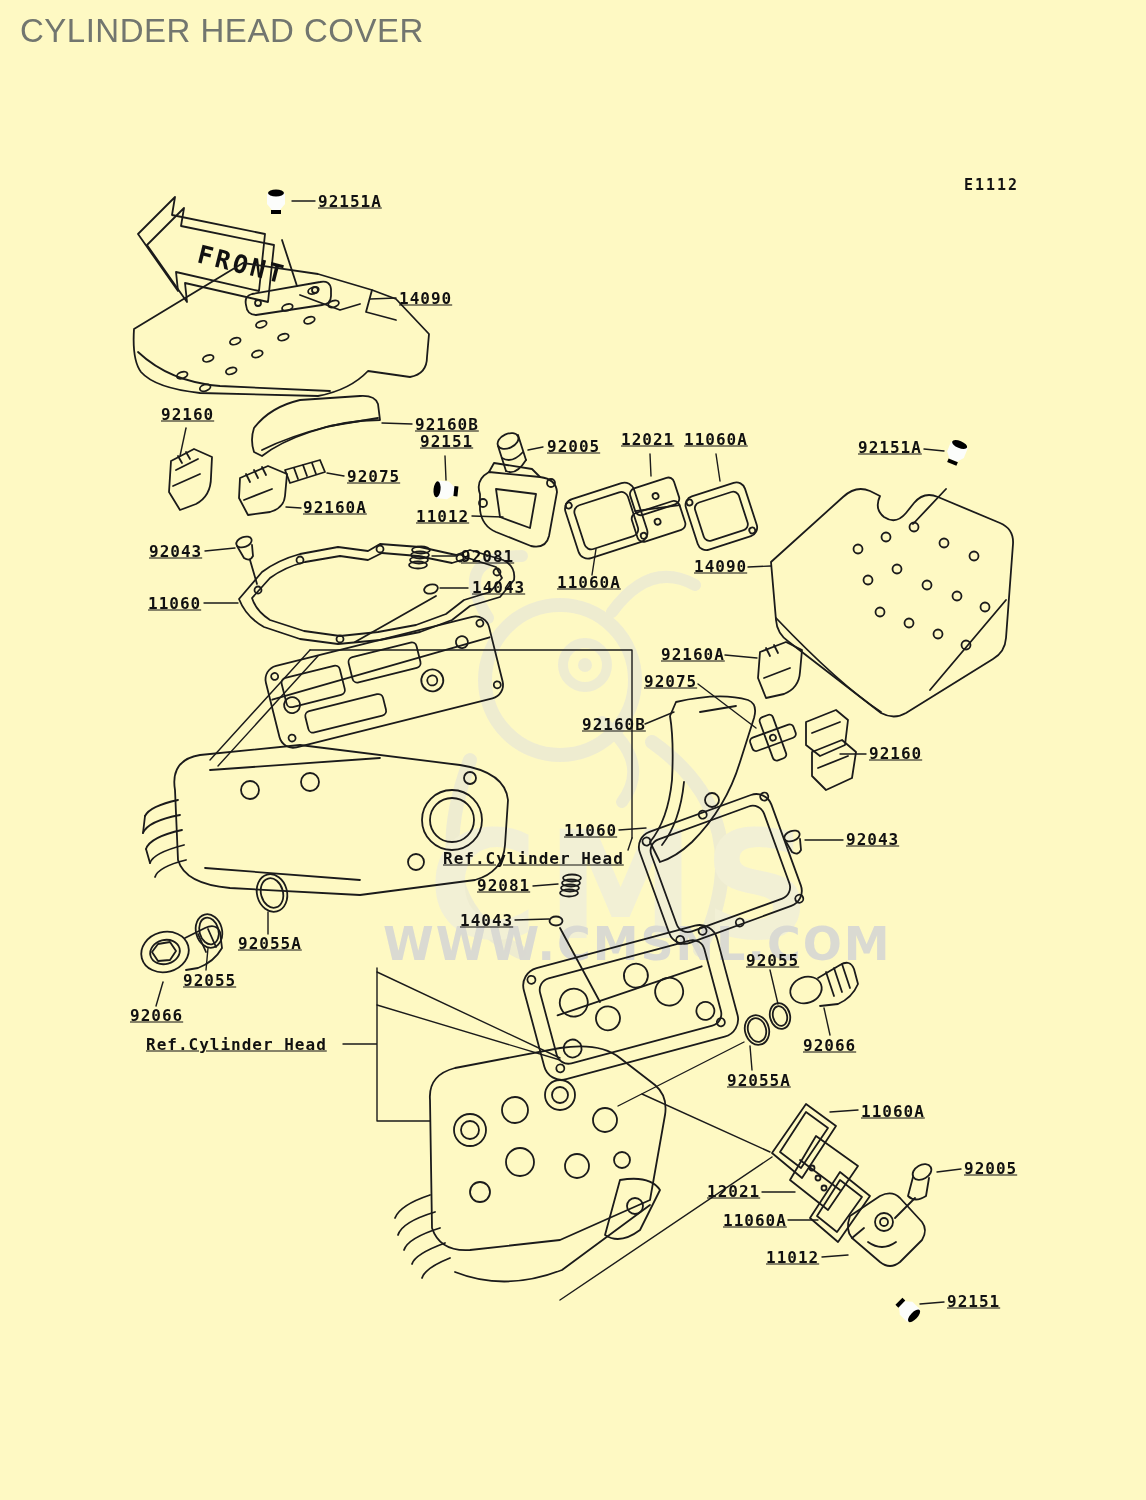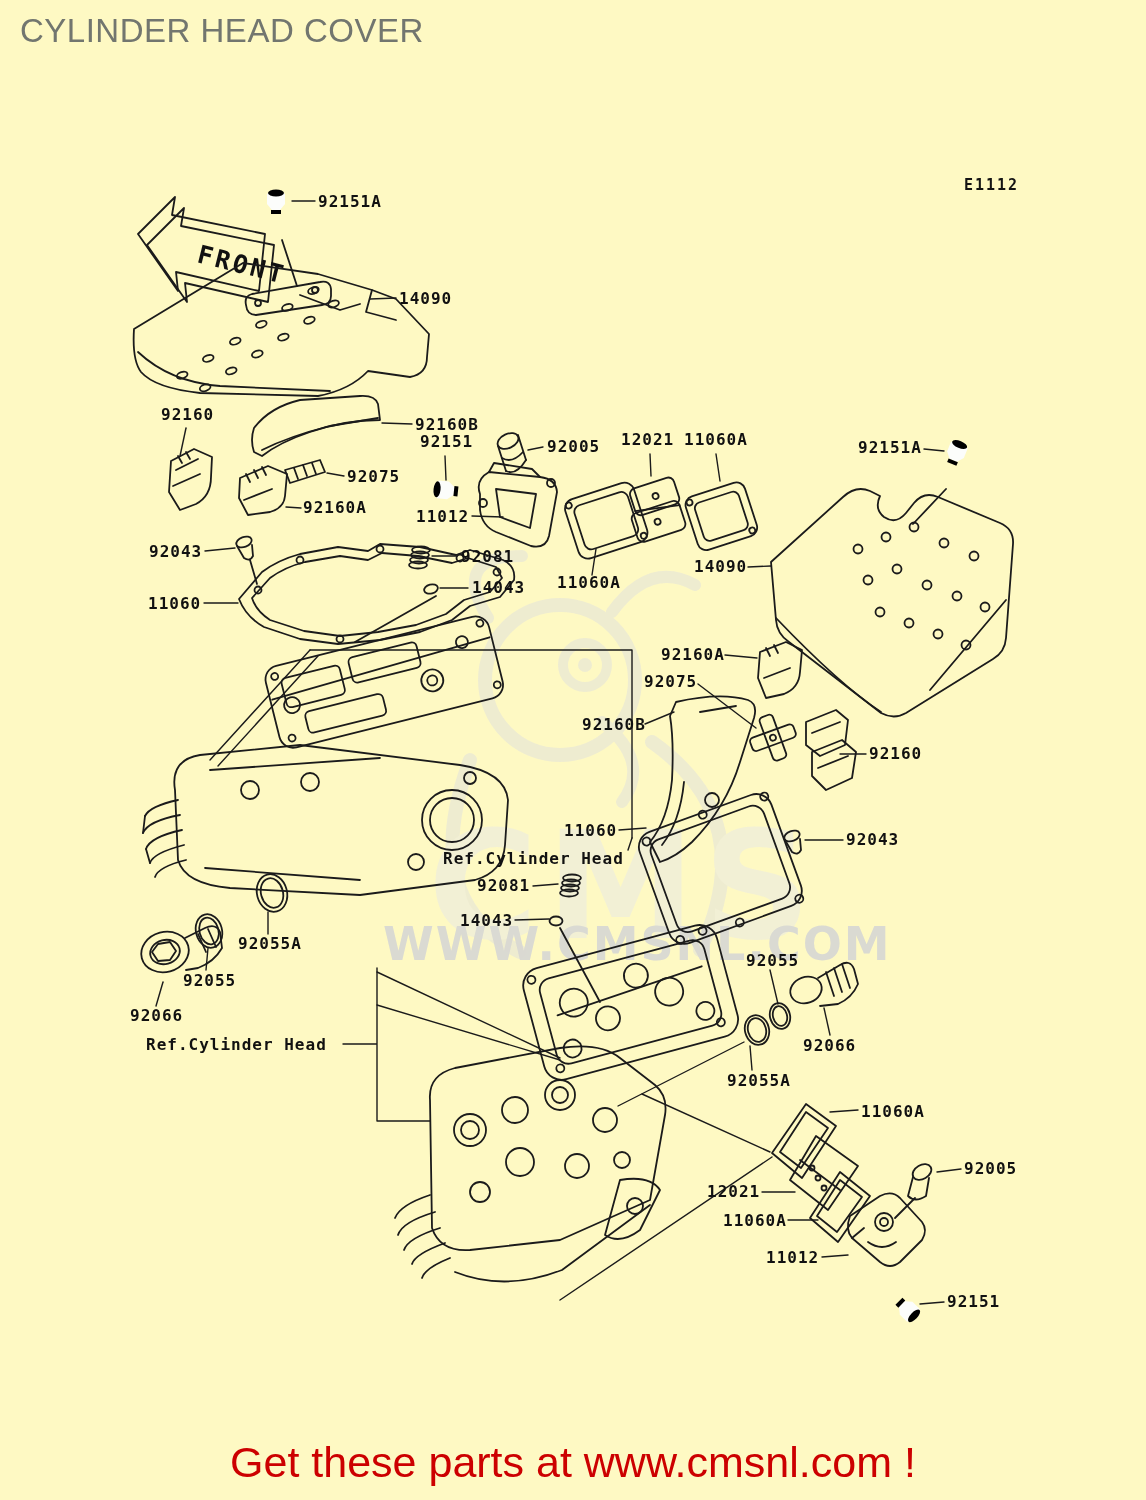--- a/index.html
+++ b/index.html
@@ -5,21 +5,21 @@
   html,body{margin:0;padding:0;background:#ffffff;}
   .page{position:relative;width:1146px;height:1500px;background:#fef9c3;overflow:hidden;
         font-family:"DejaVu Sans Mono",monospace;}
   .page-title{position:absolute;left:20px;top:12px;font:400 33px "Liberation Sans",sans-serif;
         color:#72766f;letter-spacing:.5px;white-space:nowrap;}
   .diagram-code{position:absolute;left:964px;top:176px;font:bold 15px "DejaVu Sans Mono",monospace;
         letter-spacing:2px;color:#141414;}
   .footer-banner{position:absolute;left:0;top:1438px;width:100%;text-align:center;
         font:400 43px "Liberation Sans",sans-serif;color:#cc0000;white-space:nowrap;}
   .part-label{position:absolute;transform:translateY(-50%);font:bold 16px "DejaVu Sans Mono",monospace;
-        letter-spacing:1px;color:#111;white-space:nowrap;}
+        letter-spacing:1px;color:#111;white-space:nowrap;text-decoration:underline;}
   svg.art{position:absolute;left:0;top:0;}
   .ln path,.ln ellipse,.ln circle,.ln rect,.ln line,.ln polyline,.ln polygon{
         stroke:#1b1b1b;stroke-width:1.8;fill:none;stroke-linecap:round;stroke-linejoin:round;}
   .leaders path,.leaders line{stroke-width:1.4;}
   .fillw{fill:#fcfdfb;}
   .filld{fill:#161616;stroke:none;}
 </style>
 </head>
 <body>
 
@@ -480,14 +480,13 @@
       <div class="part-label" style="left: 803px; top: 1045px;">92066</div>
       <div class="part-label" style="left: 727px; top: 1080px;">92055A</div>
       <div class="part-label" style="left: 861px; top: 1111px;">11060A</div>
       <div class="part-label" style="left: 707px; top: 1191px;">12021</div>
       <div class="part-label" style="left: 723px; top: 1220px;">11060A</div>
       <div class="part-label" style="left: 766px; top: 1257px;">11012</div>
       <div class="part-label" style="left: 964px; top: 1168px;">92005</div>
       <div class="part-label" style="left: 947px; top: 1301px;">92151</div>
     </div>
 
-  <div class="footer-banner">Get these parts at www.cmsnl.com !</div>
 </div>
 
 </body></html>

